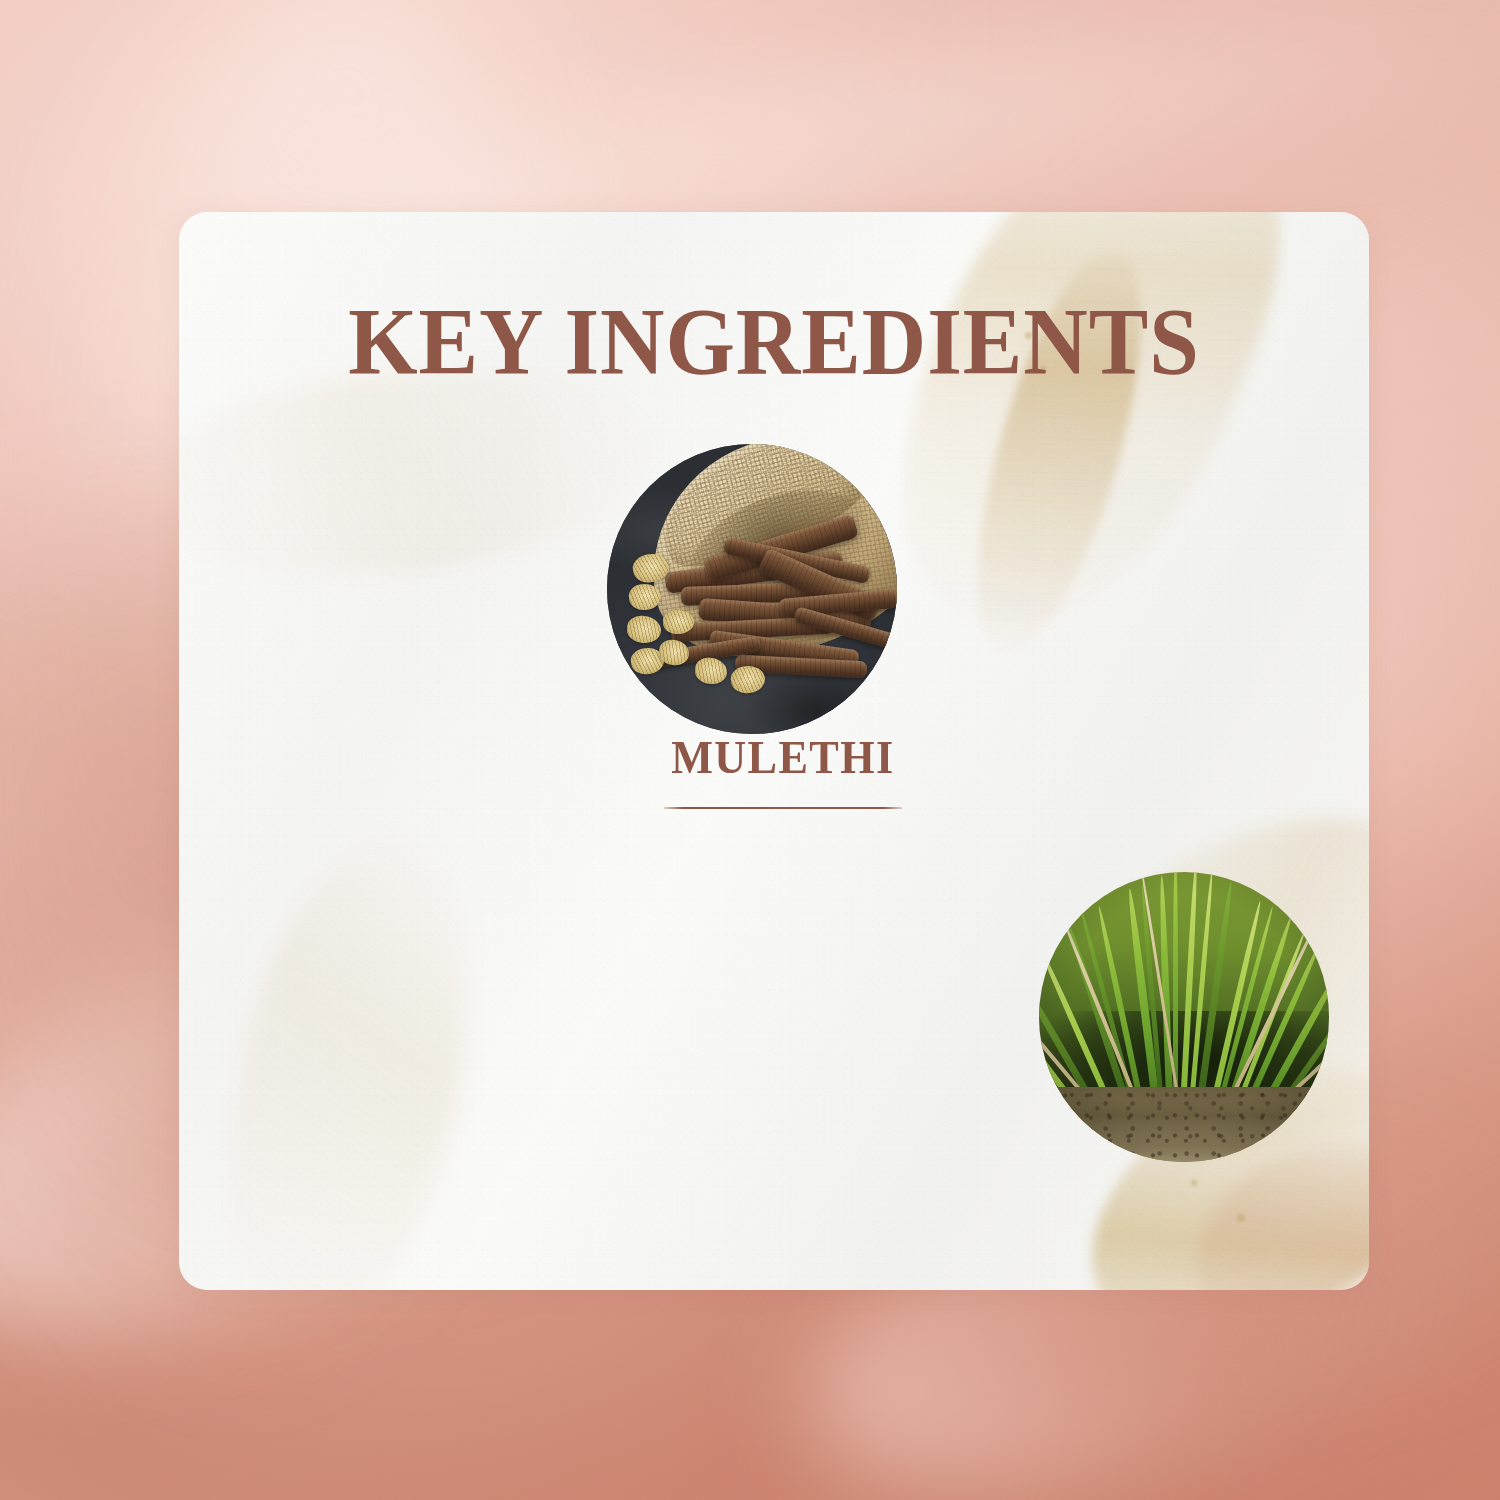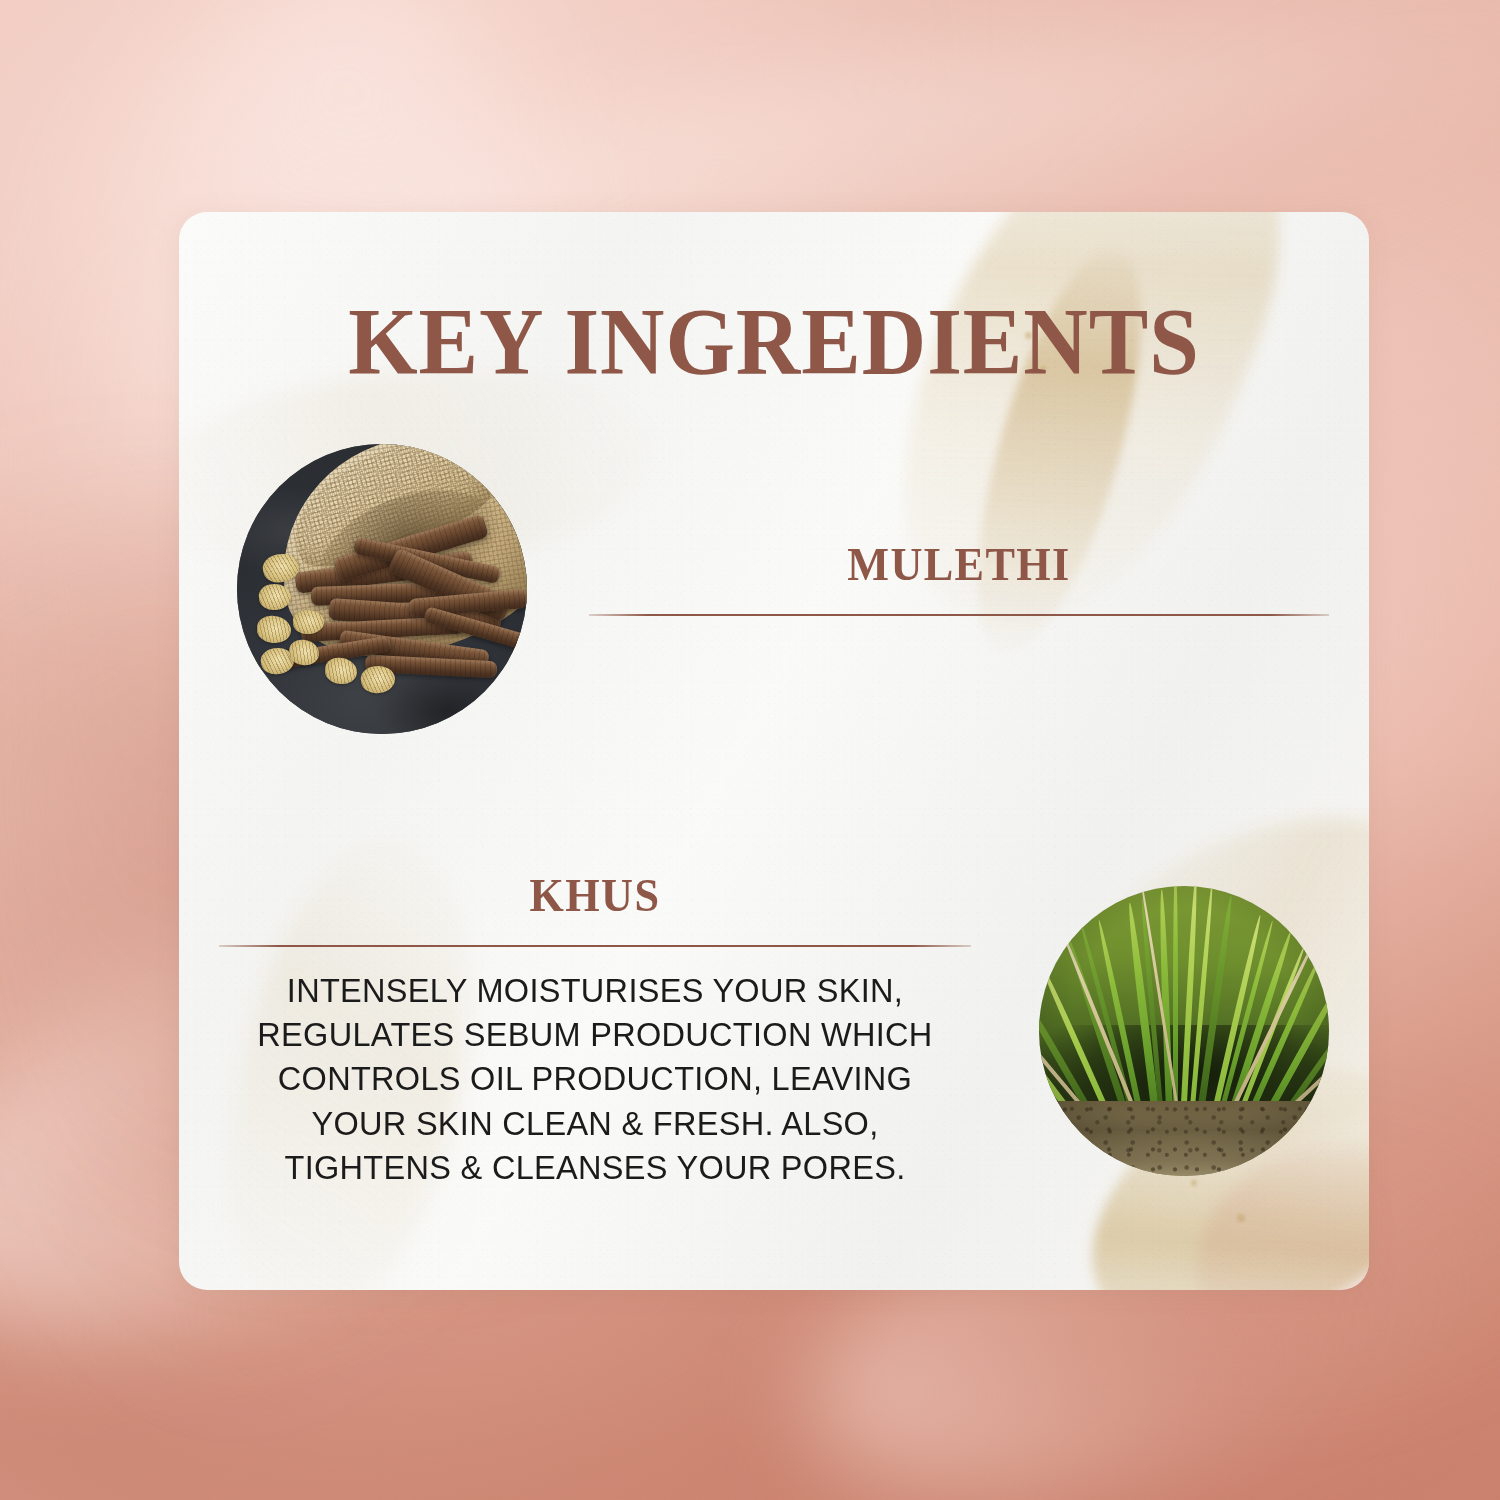--- a/index.html
+++ b/index.html
@@ -201,20 +201,21 @@
     color: #8e5747;
     transform: scaleX(0.93);
     white-space: nowrap;
   }
 
   
   .ingredient {
     position: absolute;
     display: flex;
     align-items: center;
+    flex-direction: column;
   }
   .ing-mulethi { left: 58px;  top: 232px; width: 1092px; }
   .ing-khus    { left: 40px;  top: 660px; width: 1110px; flex-direction: row-reverse; }
 
   .media {
     width: 290px;
     height: 290px;
     flex: 0 0 290px;
     border-radius: 50%;
     overflow: hidden;
@@ -499,24 +500,15 @@
         <div class="blade blade-dry" style="left:62px;  width:5px; height:126px; transform:rotate(-72deg);"></div>
         <div class="blade blade-dry" style="left:224px; width:5px; height:132px; transform:rotate(74deg);"></div>
         <div class="blade blade-dry" style="left:90px;  width:4px; height:118px; transform:rotate(-80deg);"></div>
         <div class="blade blade-dry" style="left:196px; width:4px; height:124px; transform:rotate(82deg);"></div>
 
         <div class="khus-soil"></div>
         <div class="khus-vignette"></div>
       </div>
     </div>
 
-    <div class="copy">
-      <div class="ing-name">KHUS</div>
-      <div class="divider"></div>
-      <div class="ing-desc">INTENSELY MOISTURISES YOUR SKIN,
-REGULATES SEBUM PRODUCTION WHICH
-CONTROLS OIL PRODUCTION, LEAVING
-YOUR SKIN CLEAN &amp; FRESH. ALSO,
-TIGHTENS &amp; CLEANSES YOUR PORES.</div>
-    </div>
   </div>
 
 </div>
 
 </body></html>

